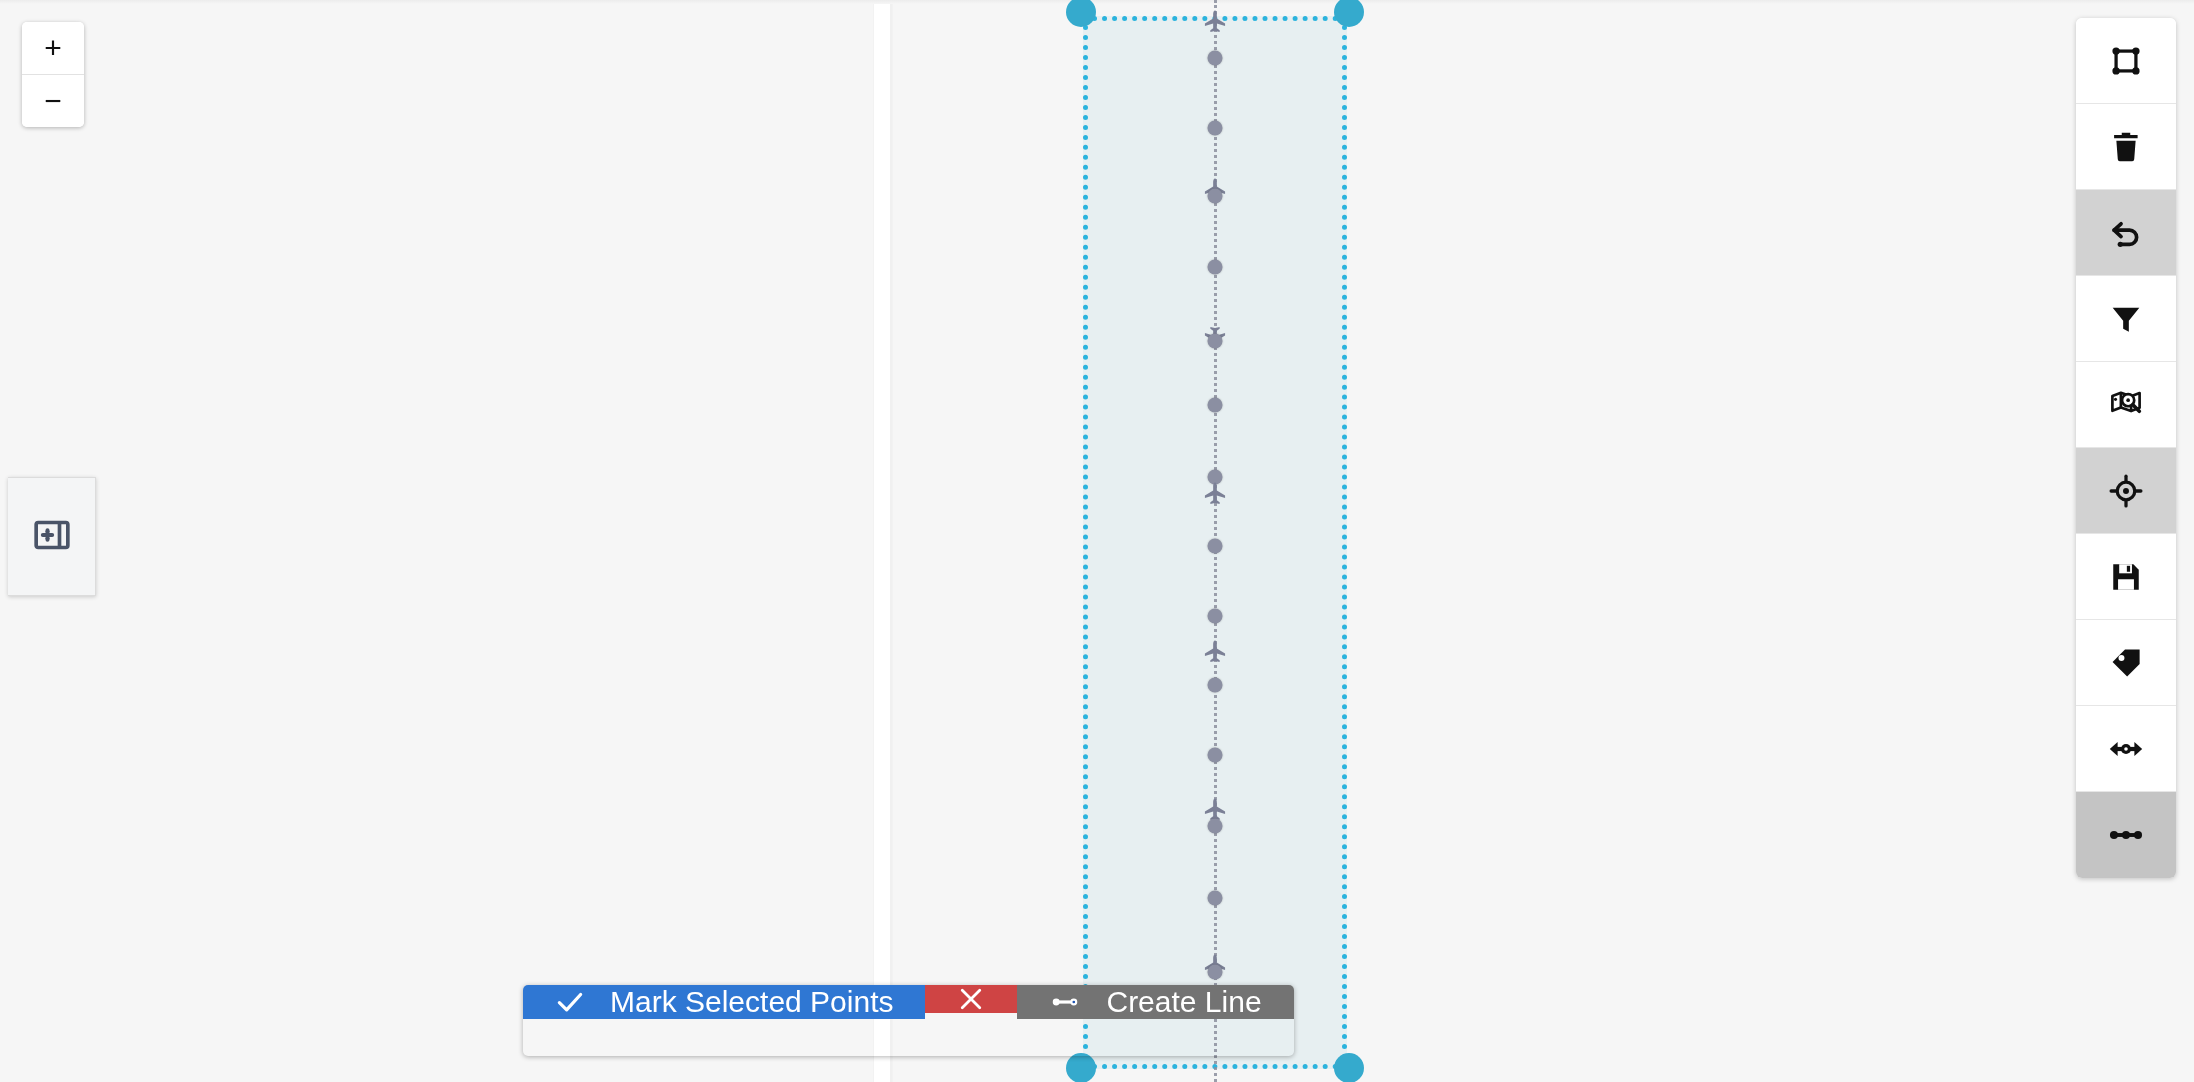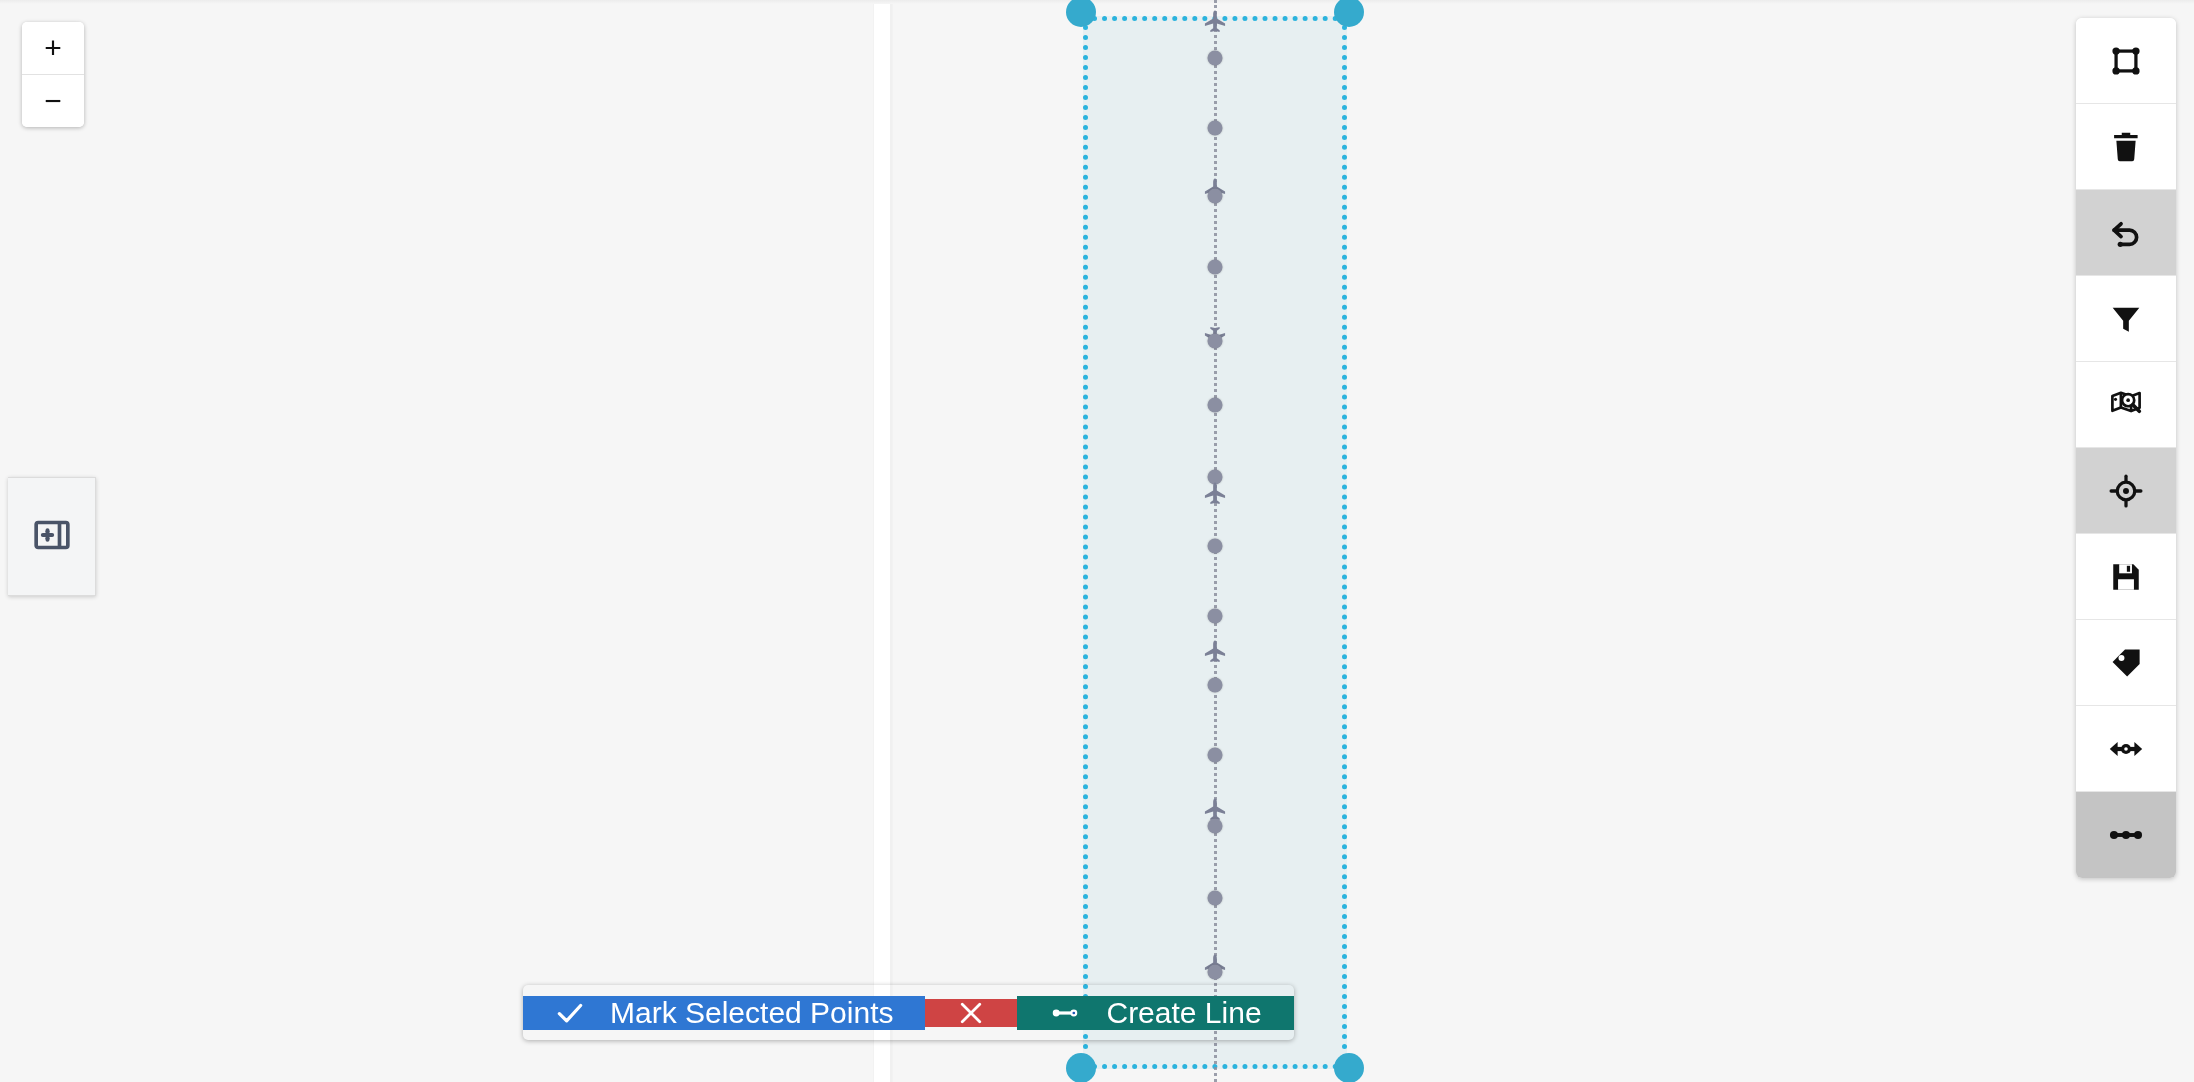--- a/index.html
+++ b/index.html
@@ -196,23 +196,23 @@
     box-shadow: 0 0 2px rgba(0,0,0,0.25);
   }
   .marker.plane { line-height: 0; }
   .marker.plane svg { display: block; }
 
   
   .action-bar {
     position: absolute;
     left: 523px;
     top: 985px;
-    height: 55px;
-    display: flex;
-    align-items: center;
+    height: 71px;
+    display: flex;
+    align-items: flex-start;
     border-radius: 5px;
     overflow: hidden;
     box-shadow: 0 1px 5px rgba(0,0,0,0.3);
     z-index: 50;
   }
   .action-btn {
     display: flex;
     align-items: center;
     gap: 25px;
     padding: 0 32px;
@@ -223,21 +223,21 @@
     white-space: nowrap;
   }
   .action-btn .btn-icon {
     display: flex;
     align-items: center;
     justify-content: center;
     line-height: 1;
   }
   .action-btn.mark      { background: #2f77d3; }
   .action-btn.exclude      { background: #cf4444; }
-  .action-btn.create      { background: #0f766e; }
+  .action-btn.create      { background: #737373; }
 </style>
 </head>
 <body>
 
 <div id="app">
 
   <div class="map-canvas">
 
     <div class="panel-seam"></div>
     <div class="panel-seam-edge"></div>

